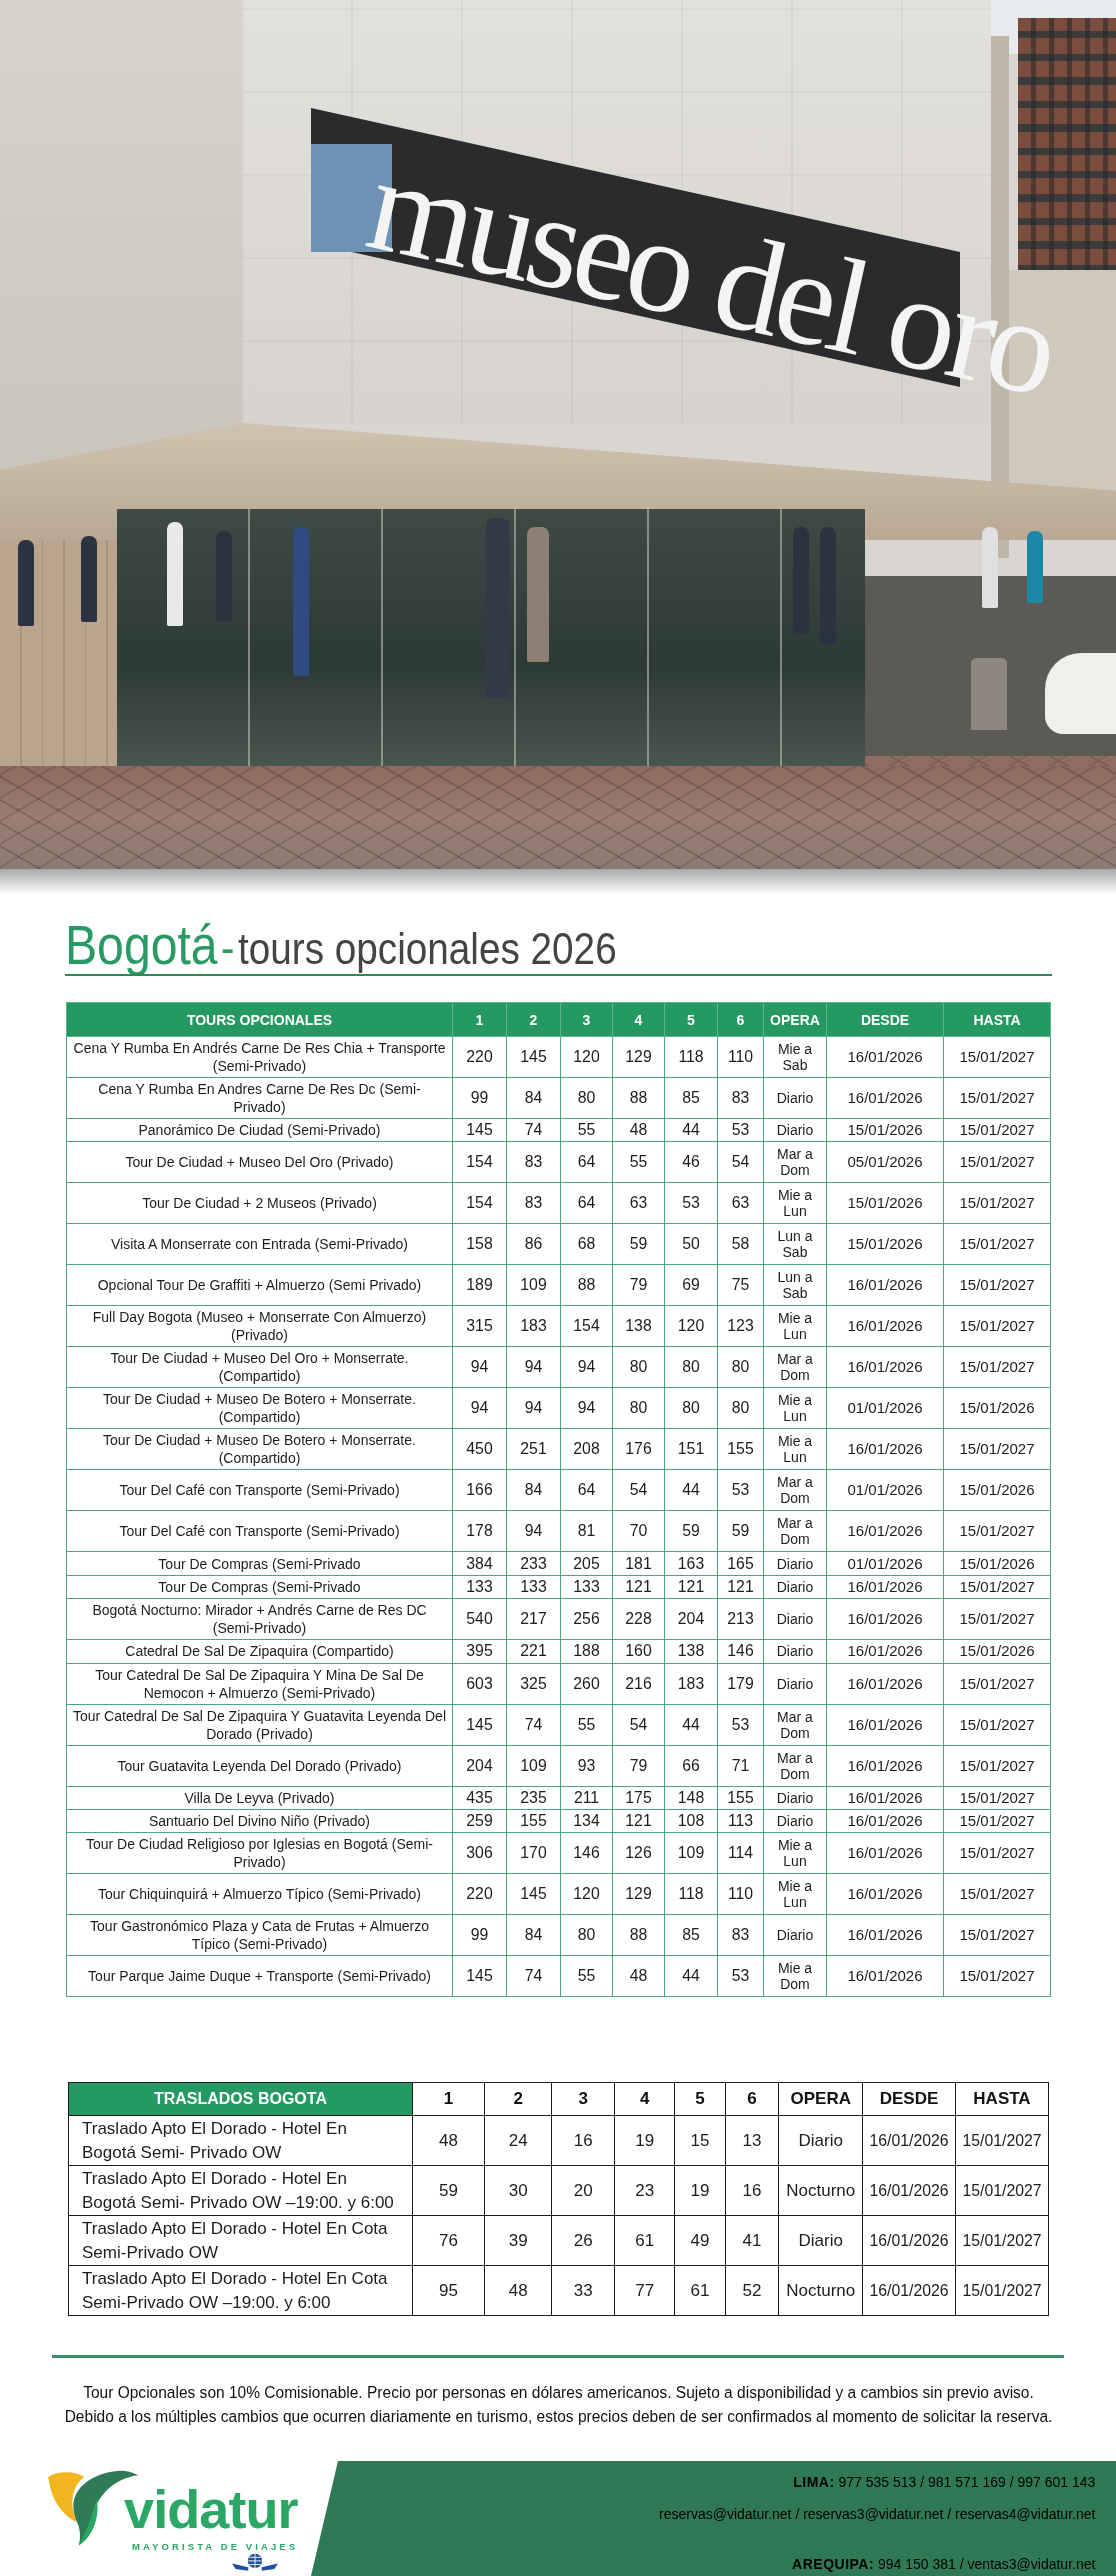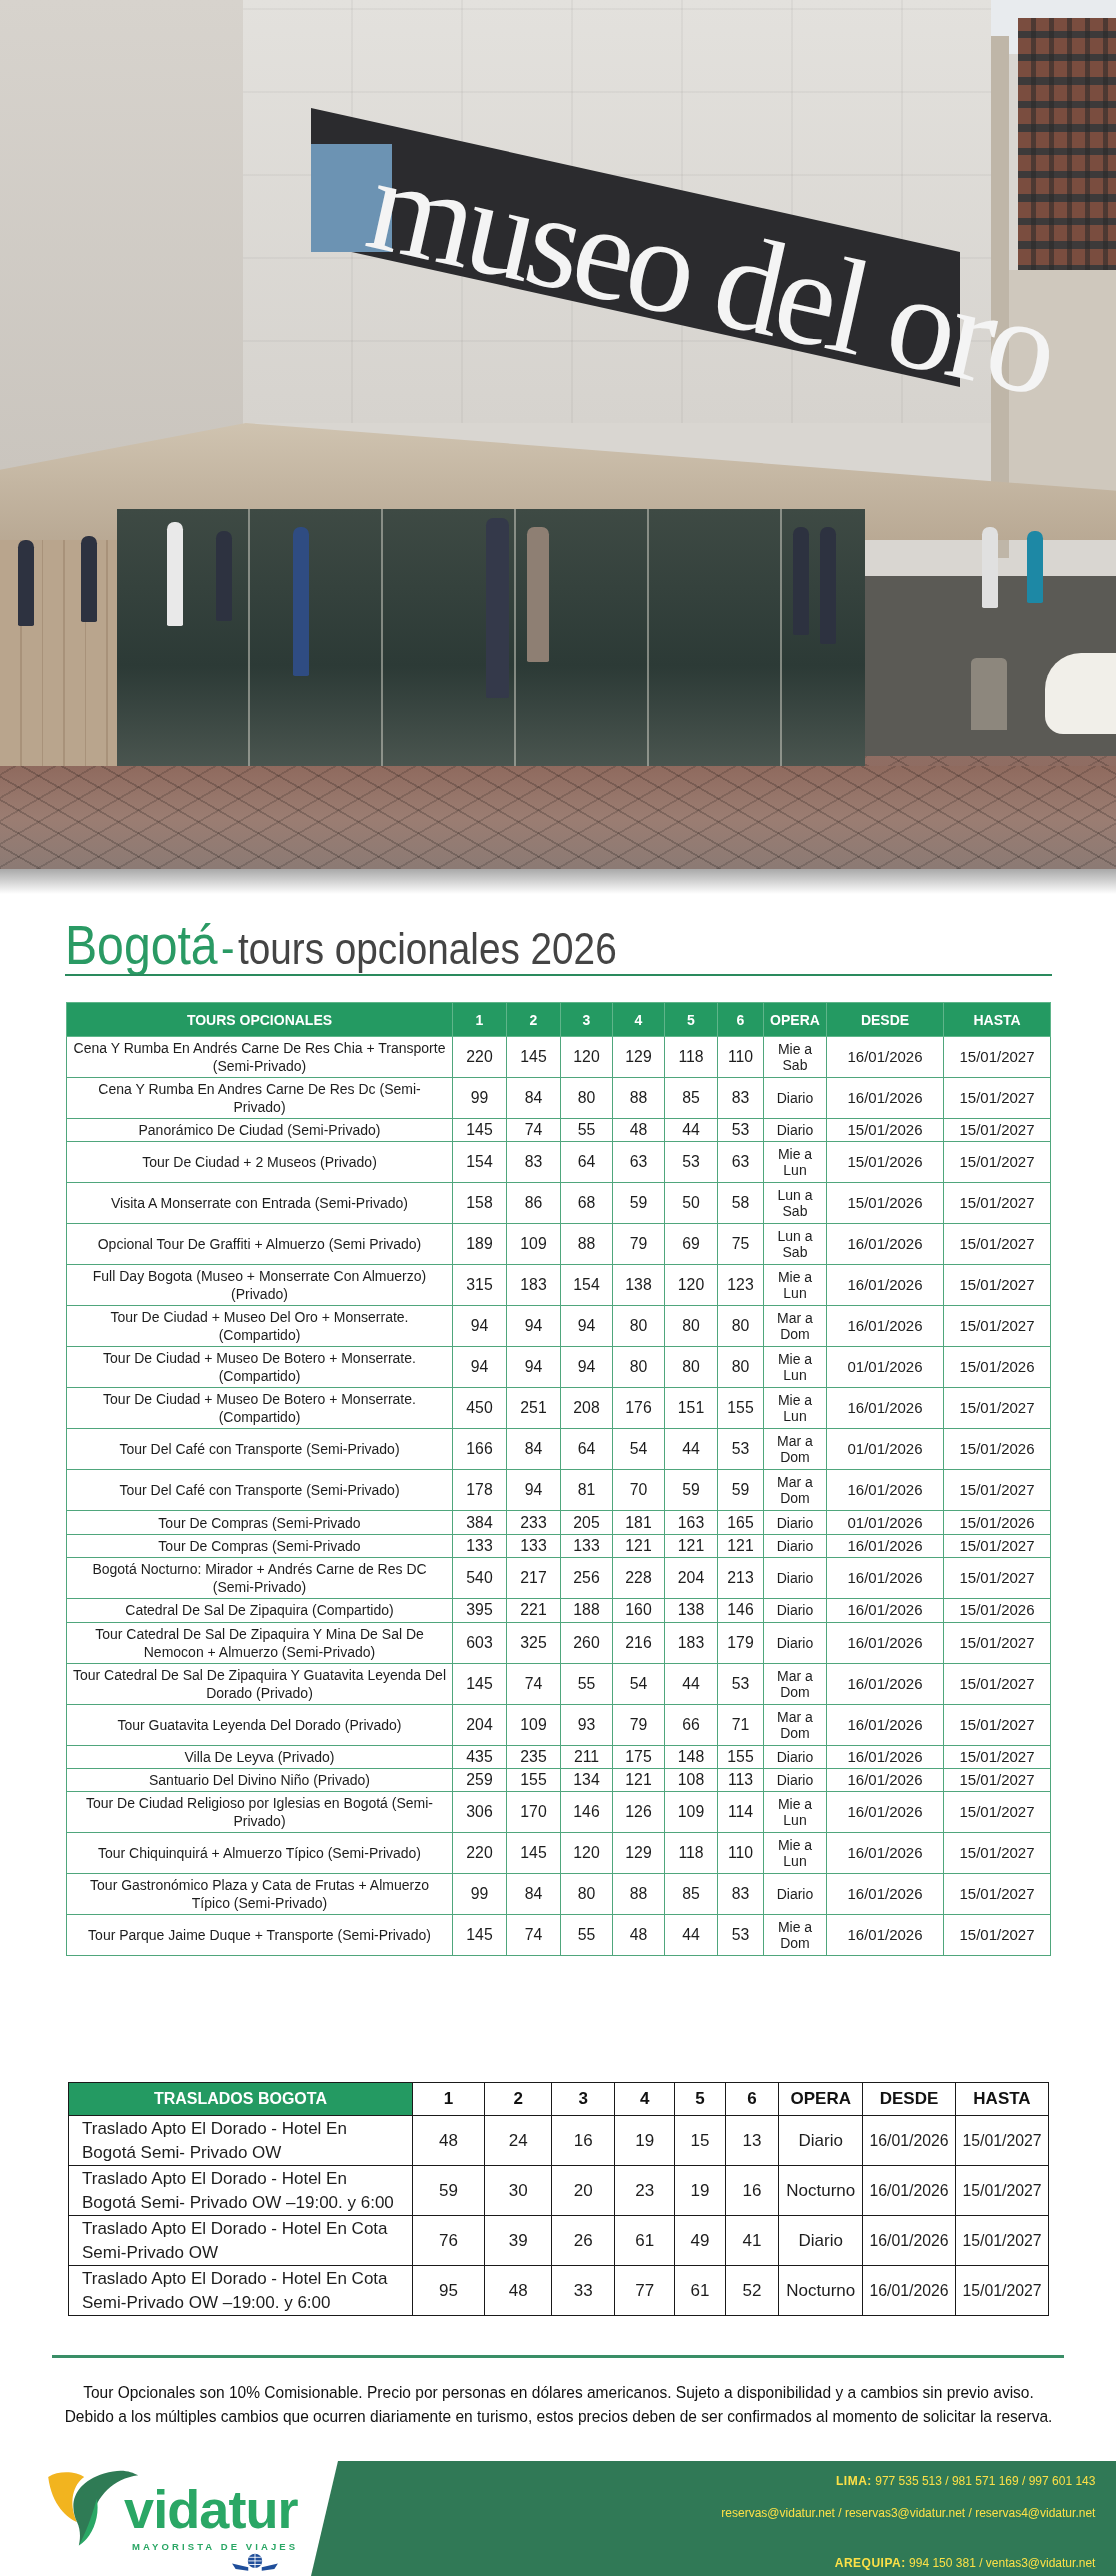--- a/index.html
+++ b/index.html
@@ -92,21 +92,21 @@
   .disclaimer p { transform: scaleX(0.93); }
 
   .logo { position: absolute; left: 41px; top: 2466px; width: 243px; height: 104px; }
   .logo .mark { position: absolute; left: 0; top: 0; width: 99px; height: 86px; }
   .logo .word { position: absolute; left: 83px; top: 16px; font-size: 54px; font-weight: bold; color: #2aa765; letter-spacing: -0.9px; line-height: 1; }
   .logo .tag { position: absolute; left: 91px; top: 75px; font-size: 9.5px; font-weight: bold; color: #2aa765; letter-spacing: 3.1px; white-space: nowrap; }
   .logo .iata { position: absolute; left: 189px; top: 85px; width: 50px; height: 36px; }
 
   .contact { position: absolute; left: 311px; top: 2461px; width: 806px; height: 115px; background: #307956;
     clip-path: polygon(27px 0, 100% 0, 100% 100%, 0 100%); }
-  .contact .line { position: absolute; right: 21.6px; color: #fde047; font-size: 12px; white-space: nowrap; }
+  .contact .line { position: absolute; right: 21.6px; color: #000000; font-size: 14px; white-space: nowrap; }
   .contact .l1 { top: 12.6px; } .contact .l2 { top: 45px; } .contact .l3 { top: 95px; }
   .contact b { font-weight: 900; letter-spacing: 0.5px; }
 </style>
 </head>
 <body>
 
 <div class="hero" title="Fachada del Museo del Oro, Bogotá">
   <div class="sky"></div>
   <div class="tower"></div>
   <div class="rightwing"></div>
@@ -203,20 +203,32 @@
         <td class="num">74</td>
         <td class="num">55</td>
         <td class="num">48</td>
         <td class="num">44</td>
         <td class="num">53</td>
         <td class="opera">Diario</td>
         <td class="date">15/01/2026</td>
         <td class="date">15/01/2027</td>
       </tr>
       <tr class="r2">
+        <td class="name">Tour De Ciudad + Museo Del Oro (Privado)</td>
+        <td class="num">154</td>
+        <td class="num">83</td>
+        <td class="num">64</td>
+        <td class="num">55</td>
+        <td class="num">46</td>
+        <td class="num">54</td>
+        <td class="opera">Mar a Dom</td>
+        <td class="date">05/01/2026</td>
+        <td class="date">15/01/2027</td>
+      </tr>
+      <tr class="r2">
         <td class="name">Tour De Ciudad + 2 Museos (Privado)</td>
         <td class="num">154</td>
         <td class="num">83</td>
         <td class="num">64</td>
         <td class="num">63</td>
         <td class="num">53</td>
         <td class="num">63</td>
         <td class="opera">Mie a Lun</td>
         <td class="date">15/01/2026</td>
         <td class="date">15/01/2027</td>

